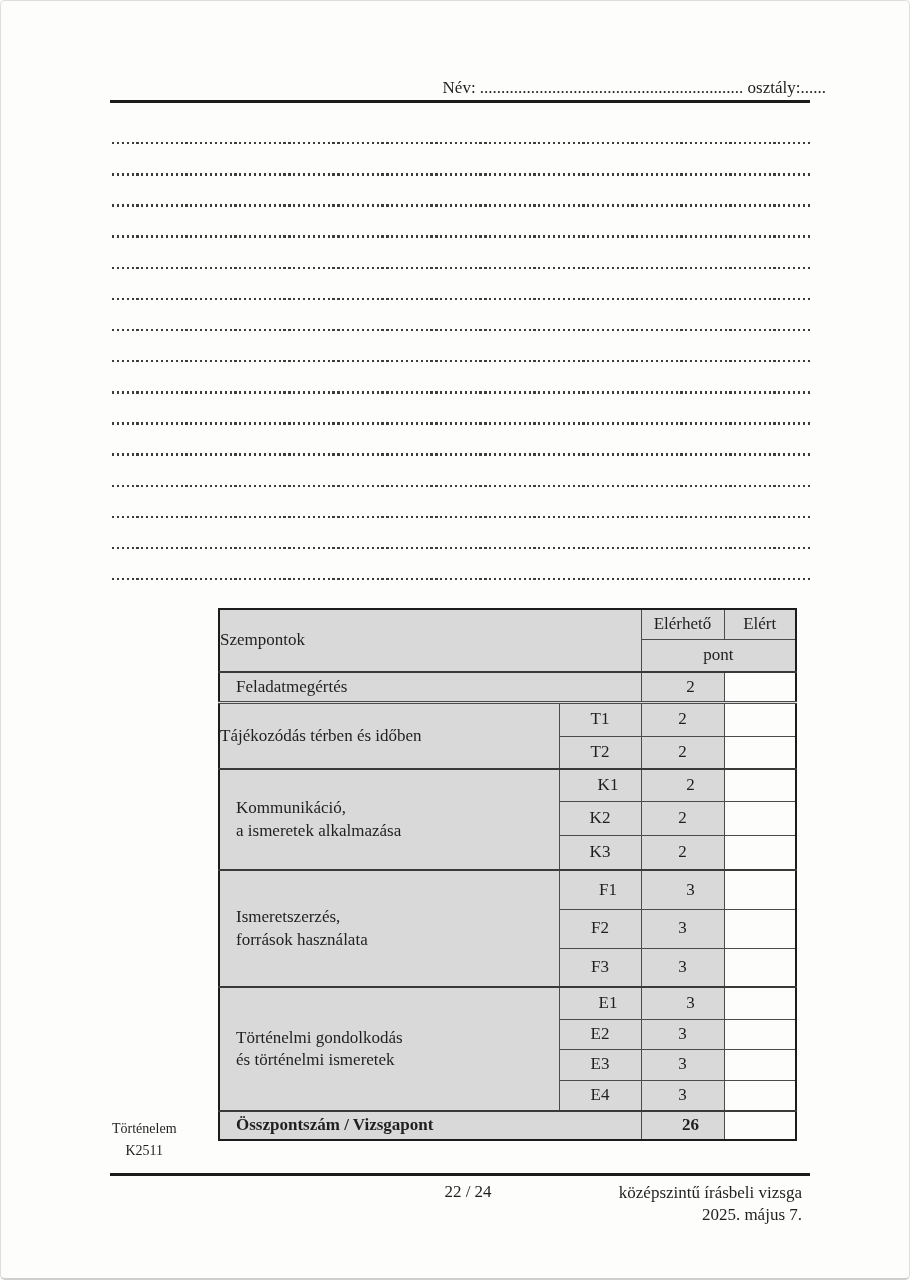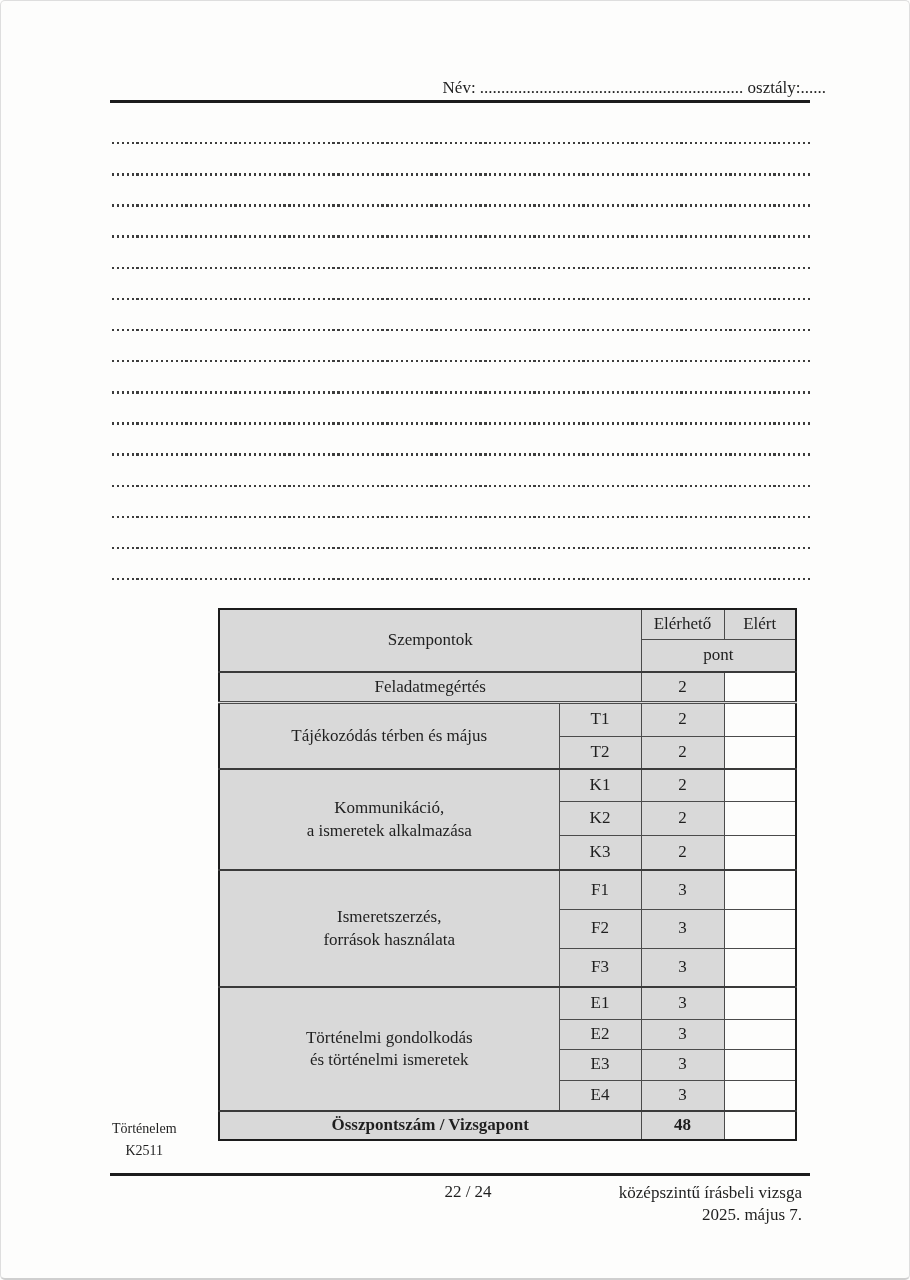--- a/index.html
+++ b/index.html
@@ -45,24 +45,24 @@
     border-collapse: collapse; table-layout: fixed;
     background: #d9d9d9;
     border: 2px solid #1c1c1c;
   }
   table.score td {
     border: 1px solid #4b4b4b;
     font-size: 17px; line-height: 1.3;
     vertical-align: middle; overflow: hidden;
     padding: 0;
   }
-  td.lbl { text-align: center; padding: 2px 4px 2px 10px; white-space: pre-line; }
+  td.lbl { text-align: left; padding: 2px 4px 2px 10px; white-space: pre-line; }
   td.ctr { text-align: center; }
   td.blank { background: #fdfdfc; }
-  tr.row-strong td { border-top-width: 2px; border-top-color: #3a3a3a; }
+  tr.row-strong td { border-top-width: 2px; border-top-color: #3a3a3a; padding-left: 16px; }
   tr.row-double td { border-top: 3px double #4b4b4b; }
   tr.total-row td { font-weight: bold; margin-left: 20px; }
   .h30 { height: 30px; } .h33 { height: 33px; } .h34 { height: 34px; }
   .h32 { height: 32px; } .h35 { height: 35px; } .h39 { height: 39px; }
   .h31 { height: 31px; } .h29 { height: 29px; }
 
   
   .footer-rule {
     position: absolute; left: 110px; top: 1173px;
     width: 700px; height: 3px; background: #1c1c1c;
@@ -112,21 +112,21 @@
   </tr>
   <tr class="h33">
     <td class="ctr" colspan="2">pont</td>
   </tr>
   <tr class="h30 row-strong">
     <td class="lbl" colspan="2">Feladatmegértés</td>
     <td class="ctr">2</td>
     <td class="blank"></td>
   </tr>
   <tr class="h34 row-double">
-    <td class="lbl" rowspan="2">Tájékozódás térben és május</td>
+    <td class="lbl" rowspan="2">Tájékozódás térben és időben</td>
     <td class="ctr">T1</td>
     <td class="ctr">2</td>
     <td class="blank"></td>
   </tr>
   <tr class="h33">
     <td class="ctr">T2</td>
     <td class="ctr">2</td>
     <td class="blank"></td>
   </tr>
   <tr class="h32 row-strong">
@@ -180,21 +180,21 @@
     <td class="ctr">3</td>
     <td class="blank"></td>
   </tr>
   <tr class="h31">
     <td class="ctr">E4</td>
     <td class="ctr">3</td>
     <td class="blank"></td>
   </tr>
   <tr class="h29 row-strong total-row">
     <td class="lbl" colspan="2">Összpontszám / Vizsgapont</td>
-    <td class="ctr">48</td>
+    <td class="ctr">26</td>
     <td class="blank"></td>
   </tr>
 </tbody>
   </table>
 
 <div class="footer-rule"></div>
 <div class="footer-left">
   <div>Történelem</div>
   <div>K2511</div>
 </div>

